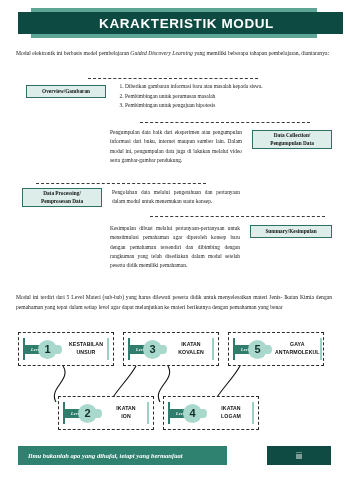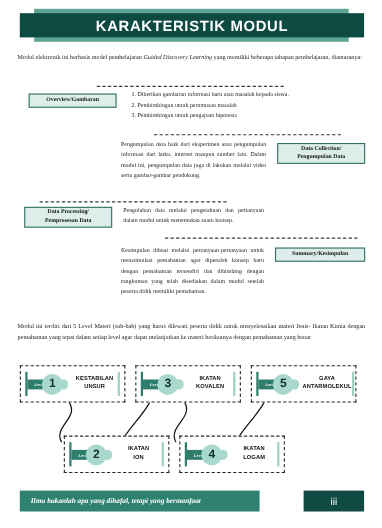--- a/index.html
+++ b/index.html
@@ -41,20 +41,21 @@
   .header-band {
     position: absolute;
     left: 18px;
     top: 4px;
     width: 313px;
     height: 22px;
     background: #0d4a42;
     display: flex;
     align-items: center;
     justify-content: center;
+    padding-left: 12px;
   }
   .header-title {
     color: #ffffff;
     font-family: "Liberation Sans", sans-serif;
     font-weight: bold;
     font-size: 13.5px;
     letter-spacing: 0.6px;
     white-space: nowrap;
   }
 
@@ -224,21 +225,21 @@
     display: flex;
     align-items: center;
     padding-left: 10px;
     color: #ffffff;
     font-style: italic;
     font-weight: bold;
     font-size: 6.6px;
     font-family: "Liberation Serif", serif;
   }
   .footer-page {
-    width: 55px;
+    width: 64px;
     background: #0f4b43;
     display: flex;
     align-items: center;
     justify-content: center;
     color: #ffffff;
     font-family: "Liberation Sans", sans-serif;
     font-weight: normal;
     font-size: 9px;
     margin-left: 40px;
   }

